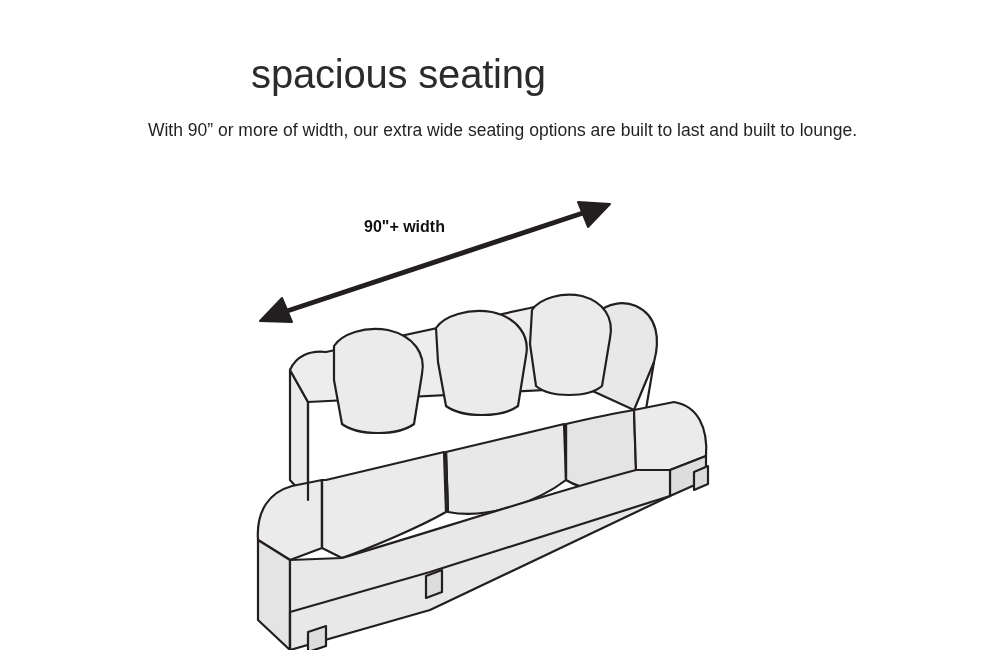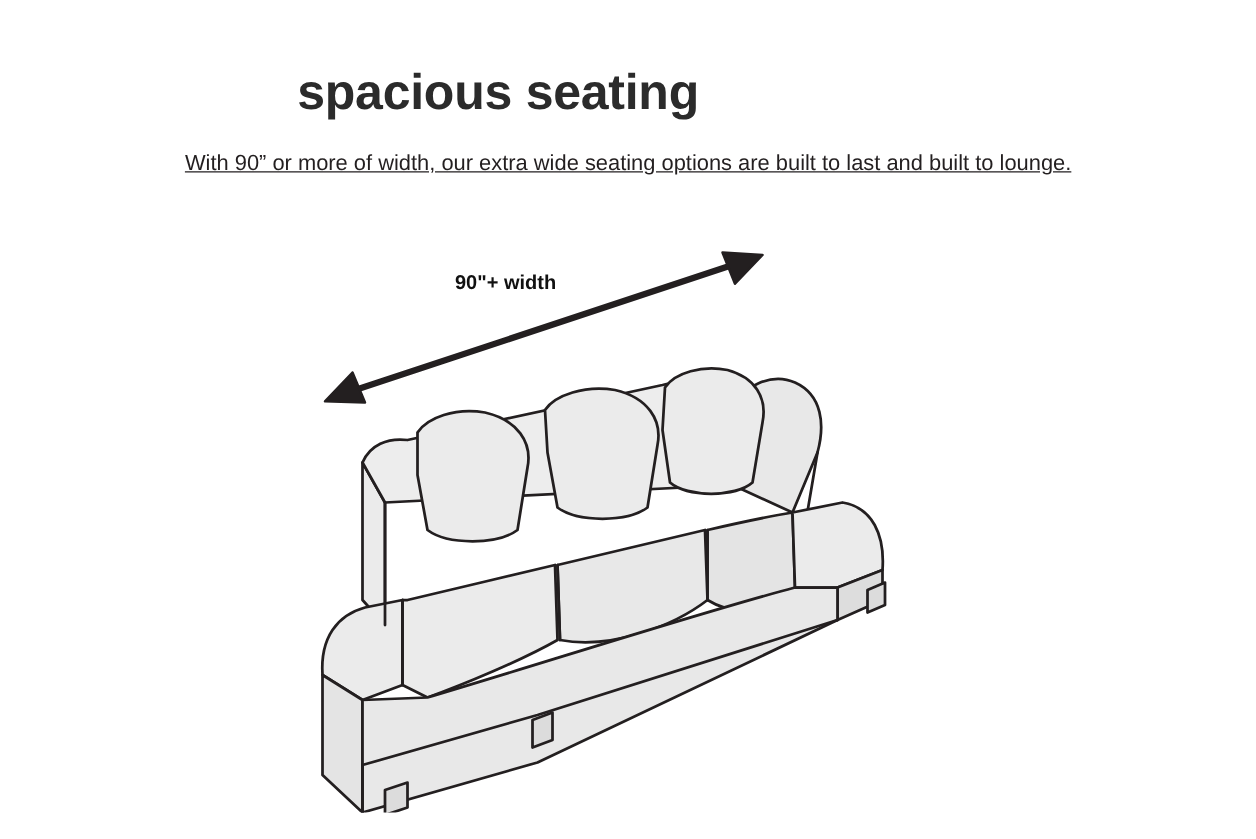--- a/index.html
+++ b/index.html
@@ -21,38 +21,37 @@
     height: 671px;
     background: #ffffff;
   }
   .headline {
     position: absolute;
     top: 52px;
     left: 0;
     width: 797px;
     text-align: center;
     font-size: 40px;
-    font-weight: bold;
+    font-weight: normal;
     letter-spacing: -0.2px;
     color: #2b2b2b;
     line-height: 1.1;
   }
   .subcopy {
     position: absolute;
     top: 118px;
     left: 0;
     width: 1005px;
     text-align: center;
     font-size: 17.5px;
     line-height: 1.45;
     color: #231f20;
   }
   .subcopy .line {
     display: block;
-    text-decoration: underline;
   }
   .dimension-label {
     position: absolute;
     top: 218px;
     left: 364px;
     font-size: 16px;
     font-weight: bold;
     color: #111111;
     white-space: nowrap;
   }

